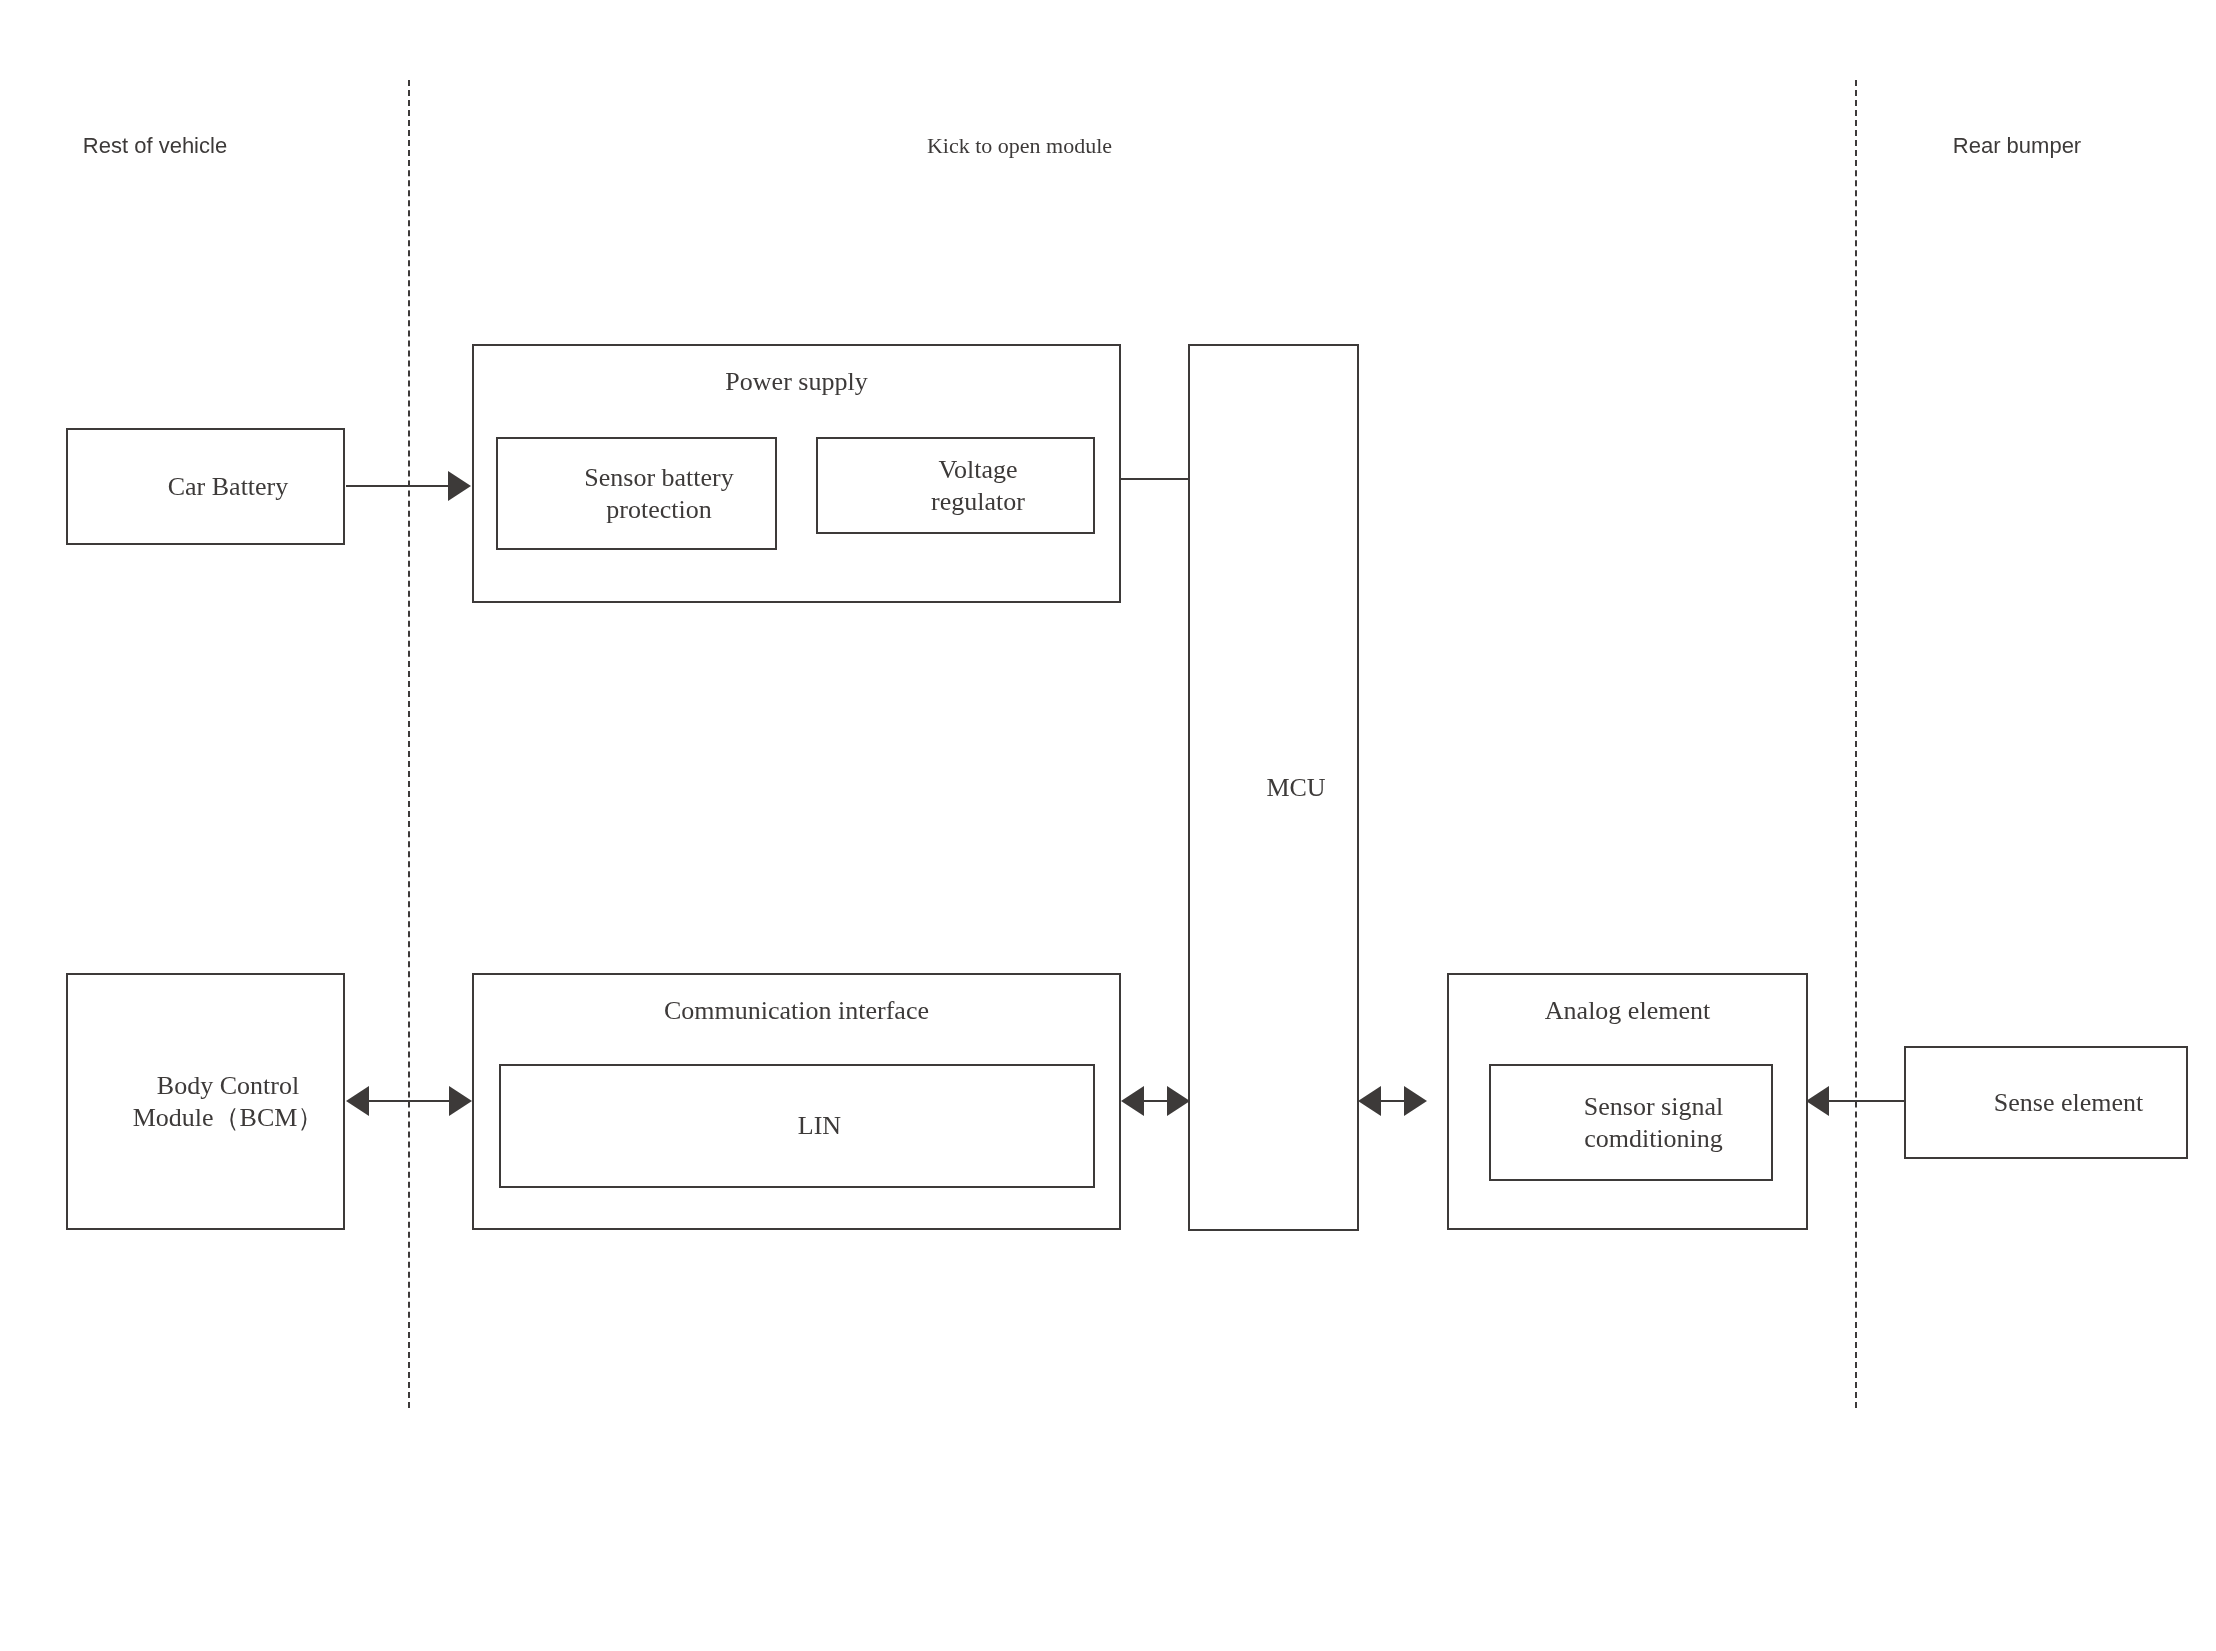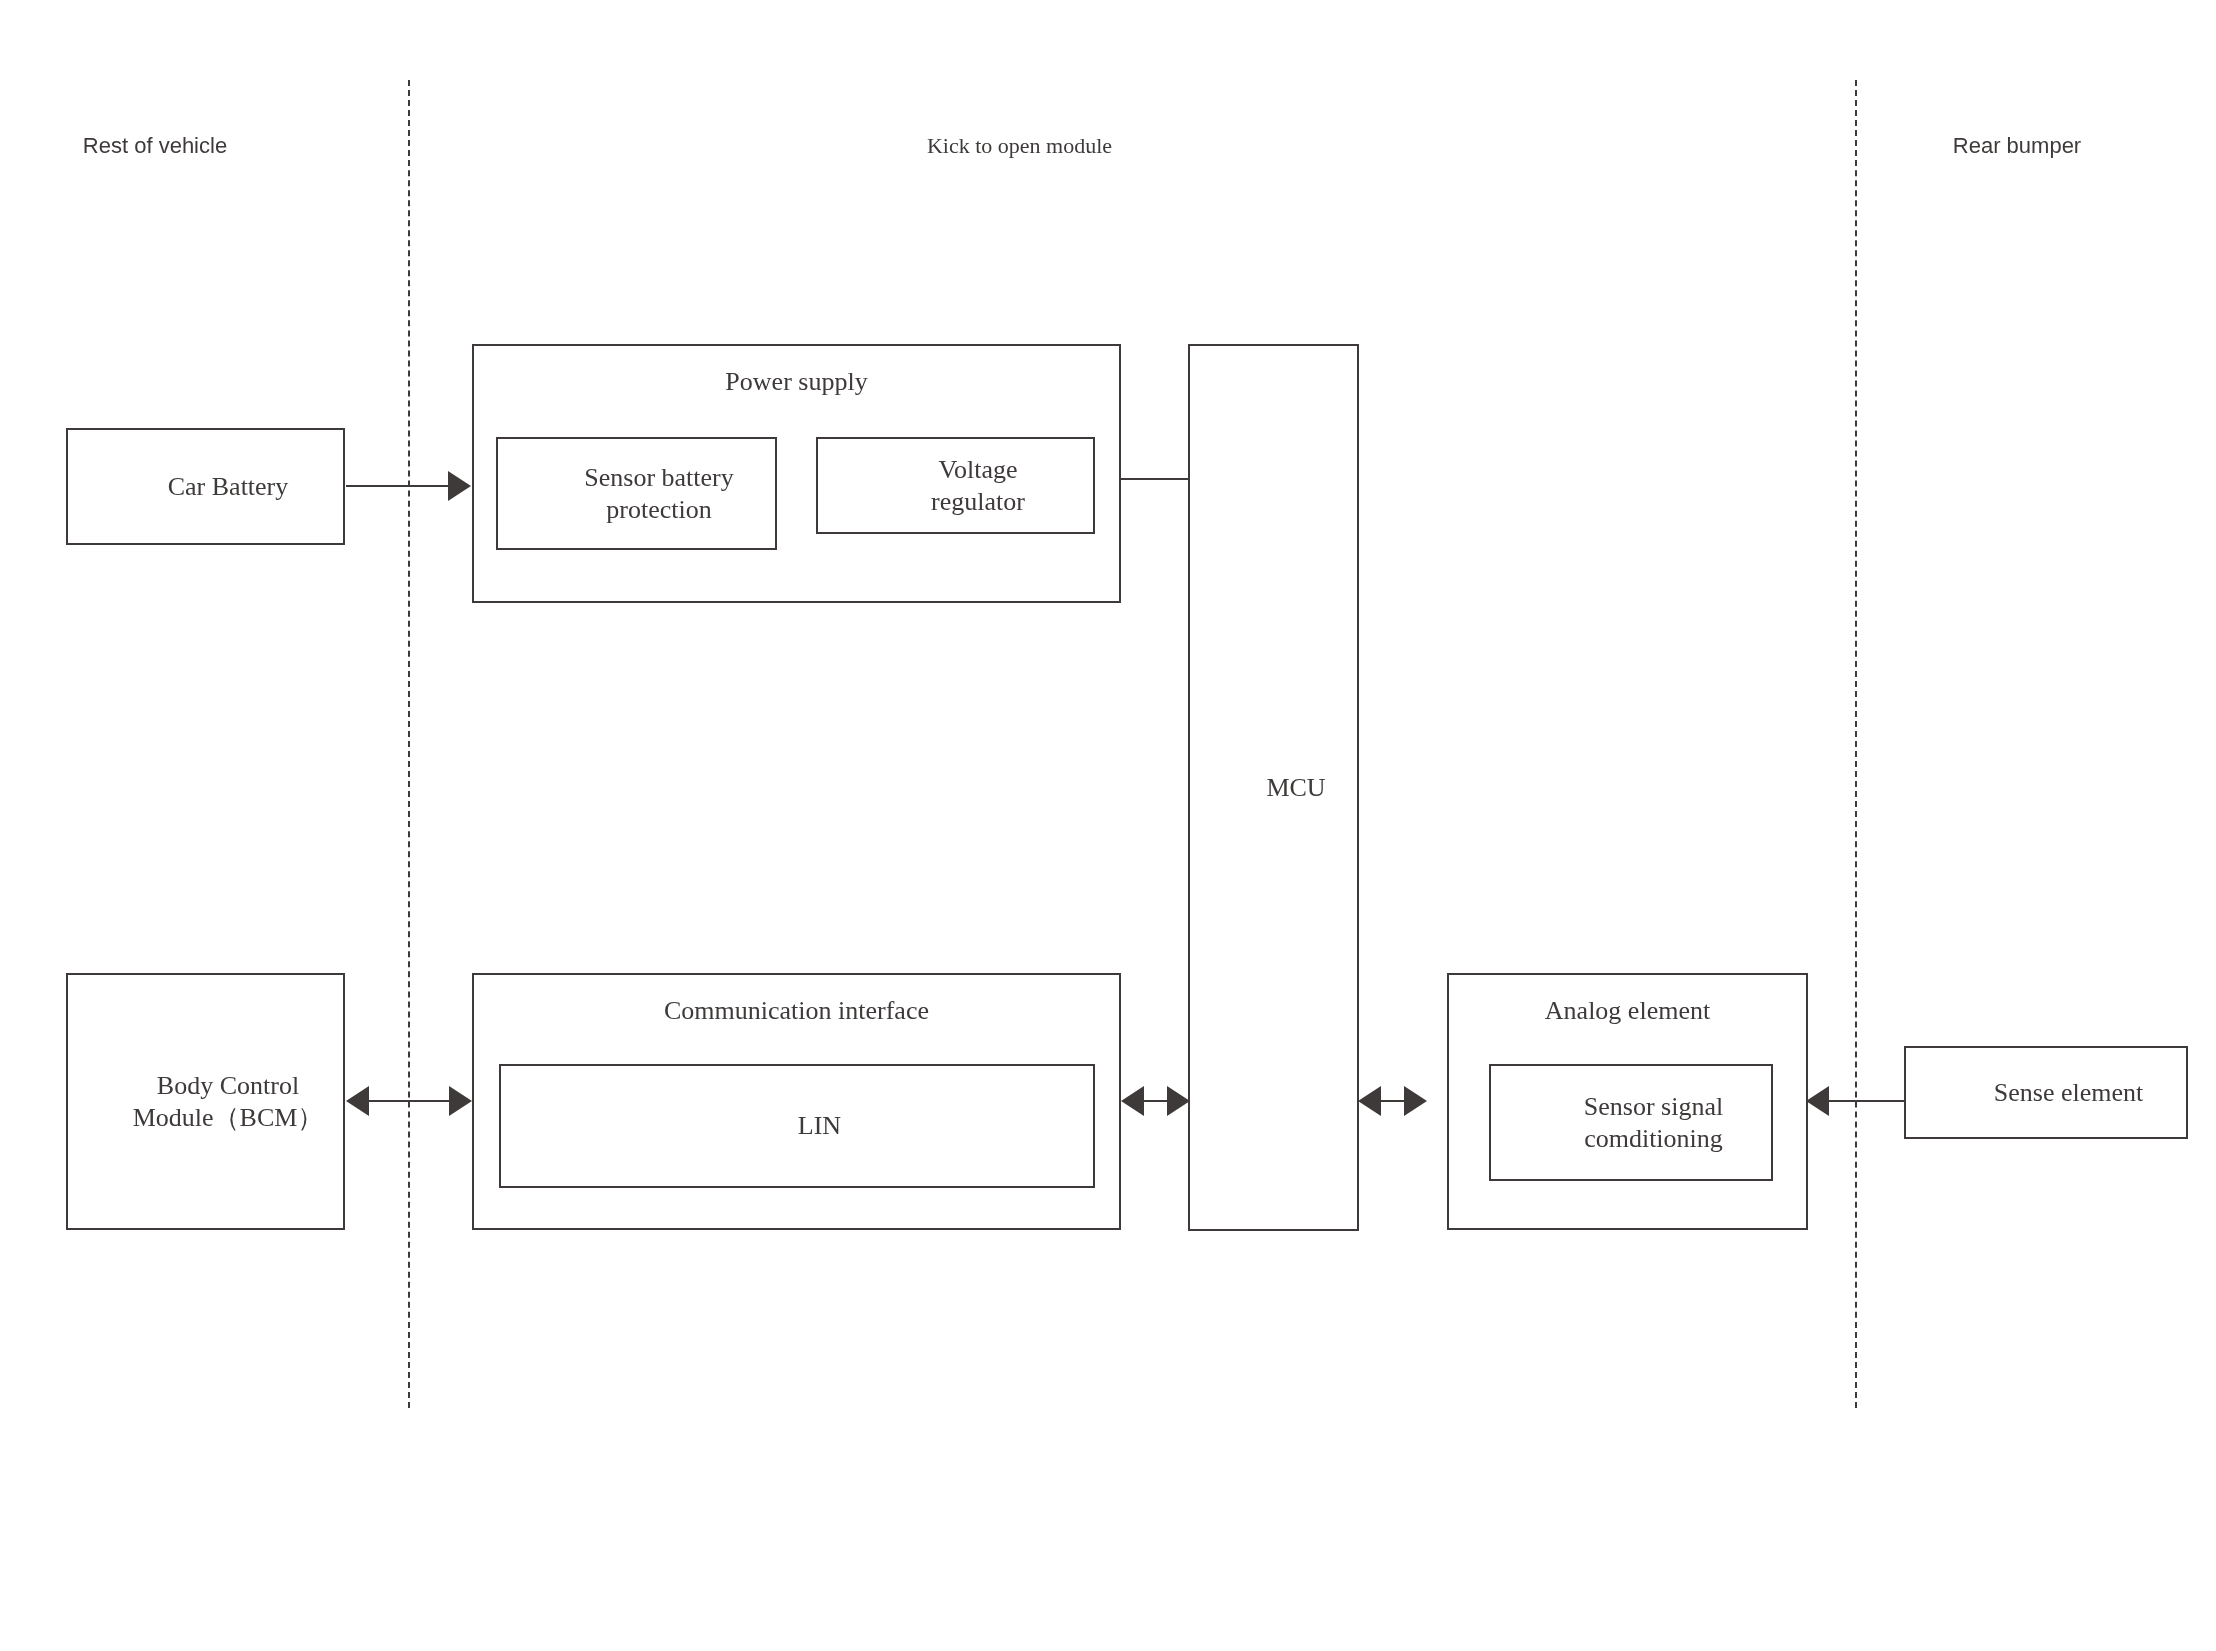--- a/index.html
+++ b/index.html
@@ -155,18 +155,18 @@
   </div>
 
   <div class="box" style="left:1489px; top:1064px; width:284px; height:117px;">
     <div class="box-label centered-label">Sensor signal
 comditioning</div>
   </div>
 
   <div class="hline" style="left:1828px; top:1100px; width:78px;"></div>
   <div class="arrowhead arrow-left" style="left:1806px; top:1086px;"></div>
 
-  <div class="box" style="left:1904px; top:1046px; width:284px; height:93px;">
+  <div class="box" style="left:1904px; top:1046px; width:284px; height:113px;">
     <div class="box-label centered-label">Sense element</div>
   </div>
 
 </div>
 
 
 </body></html>

